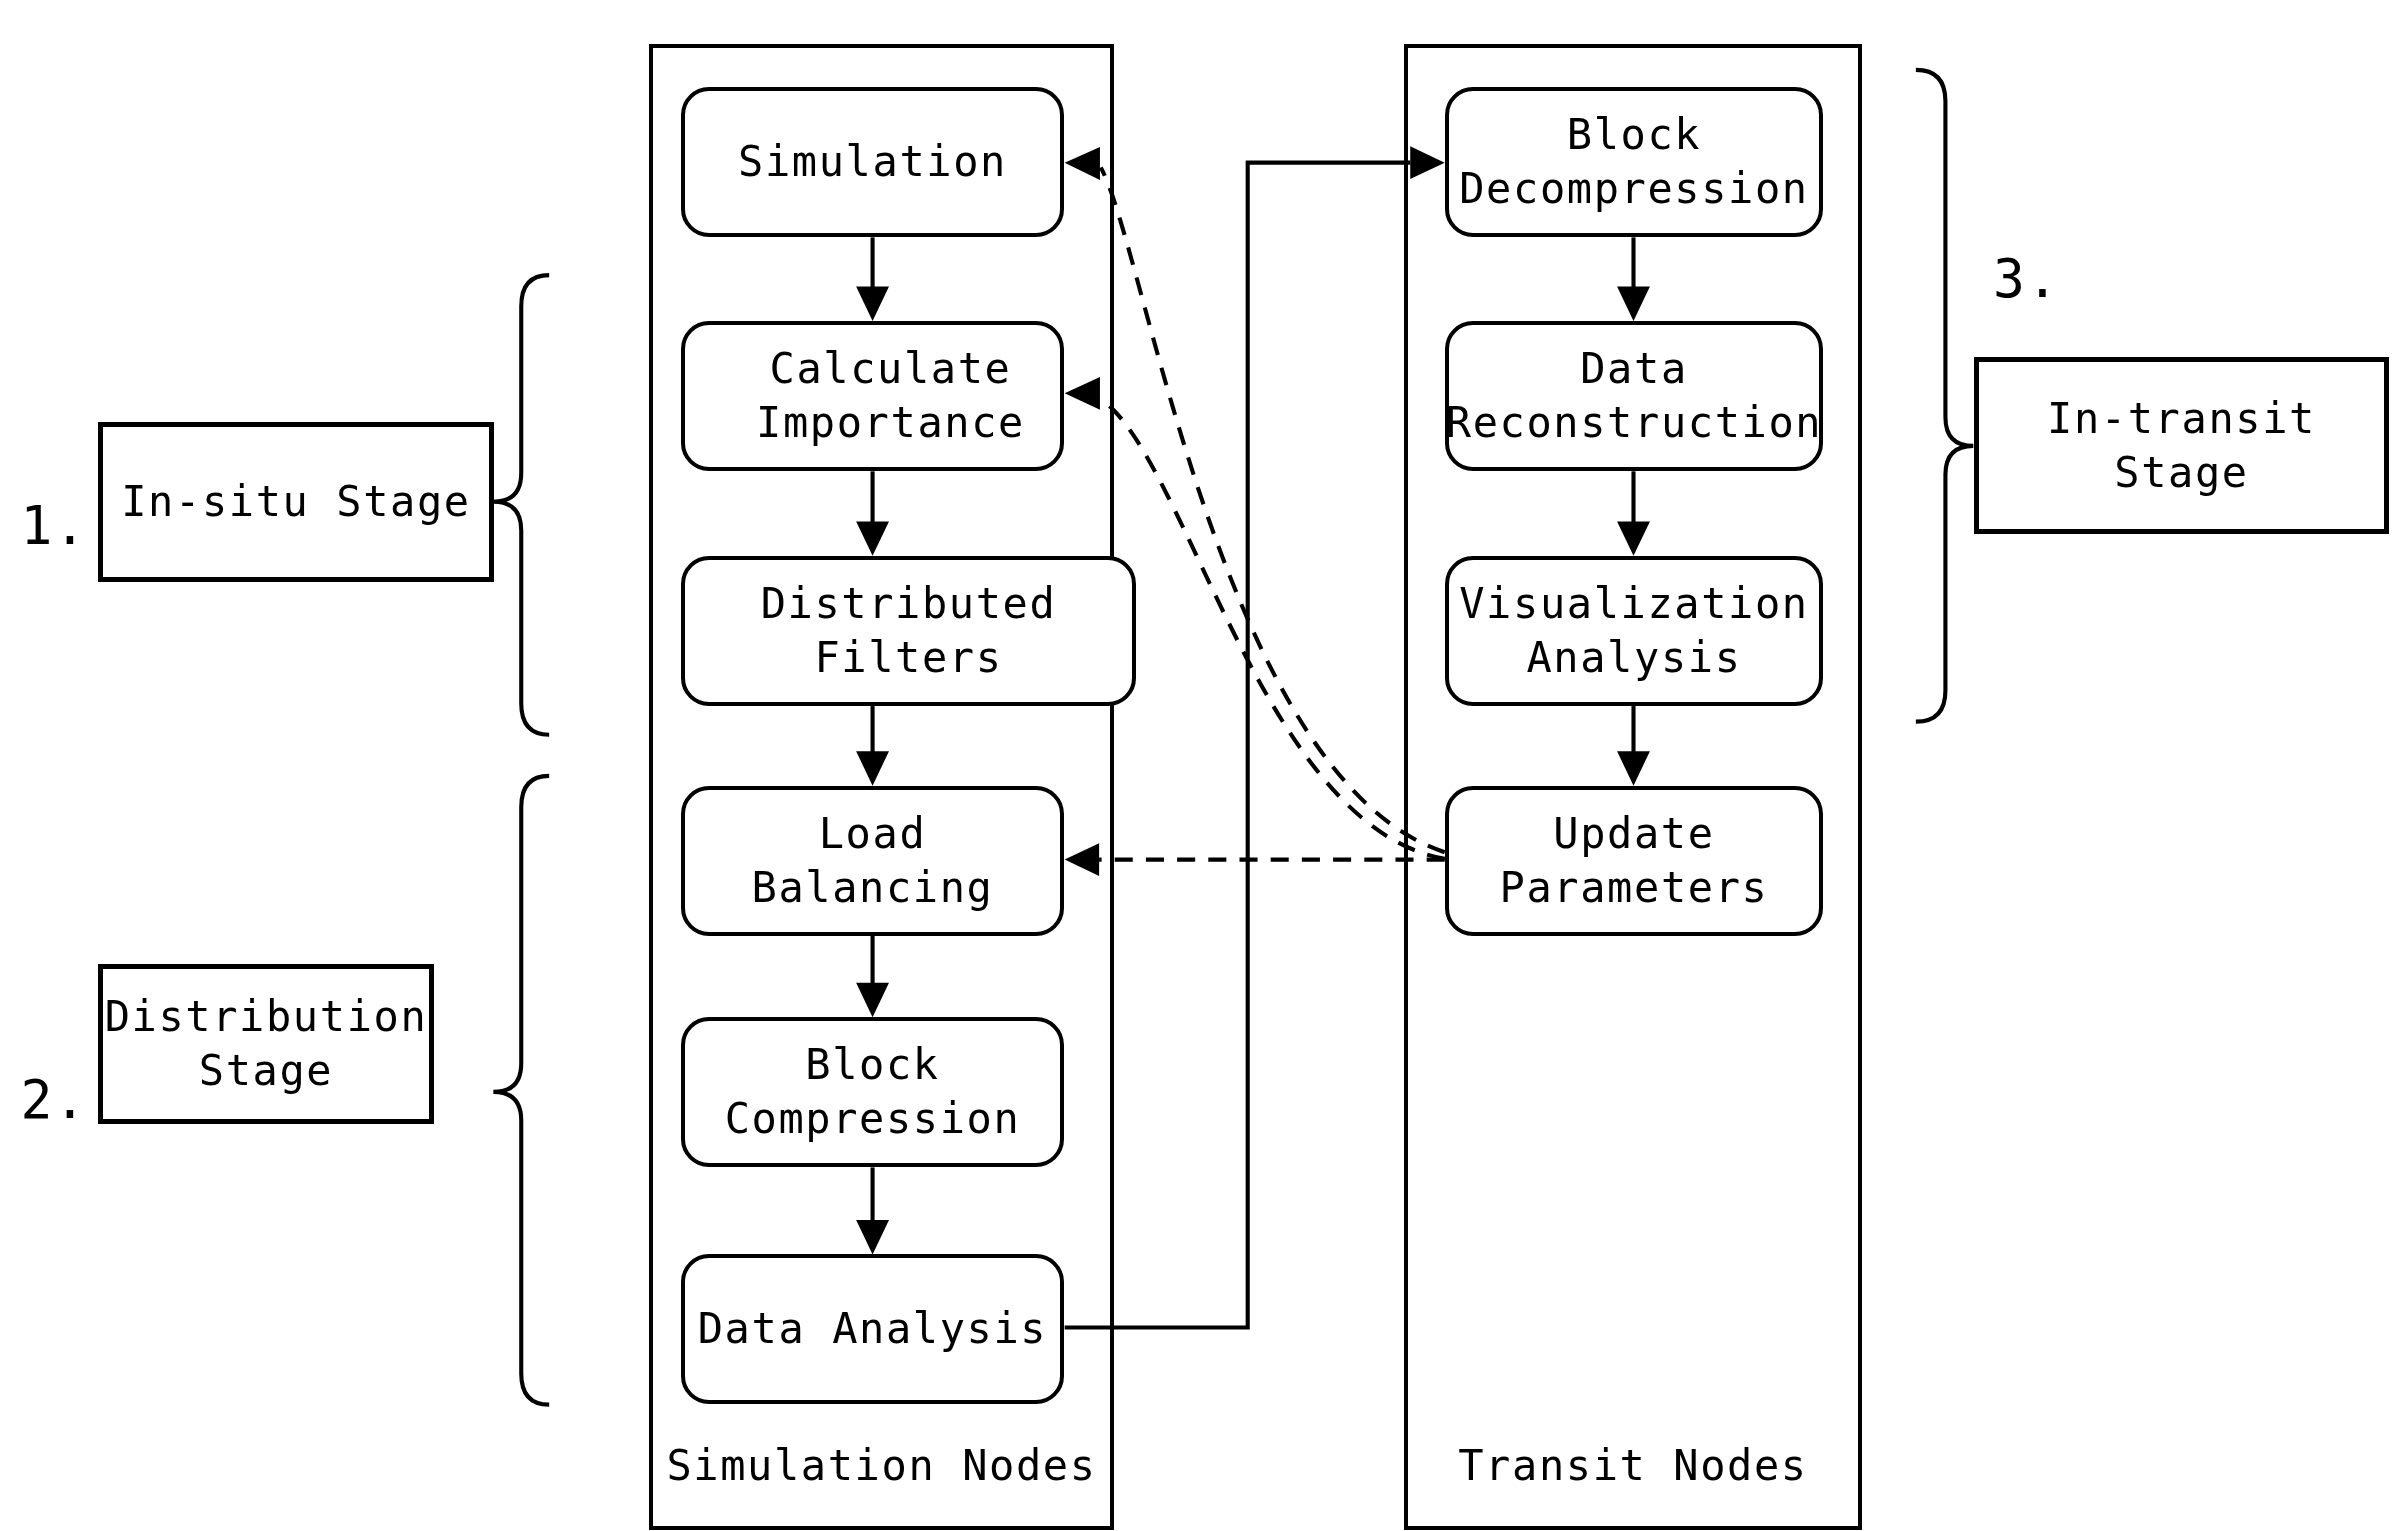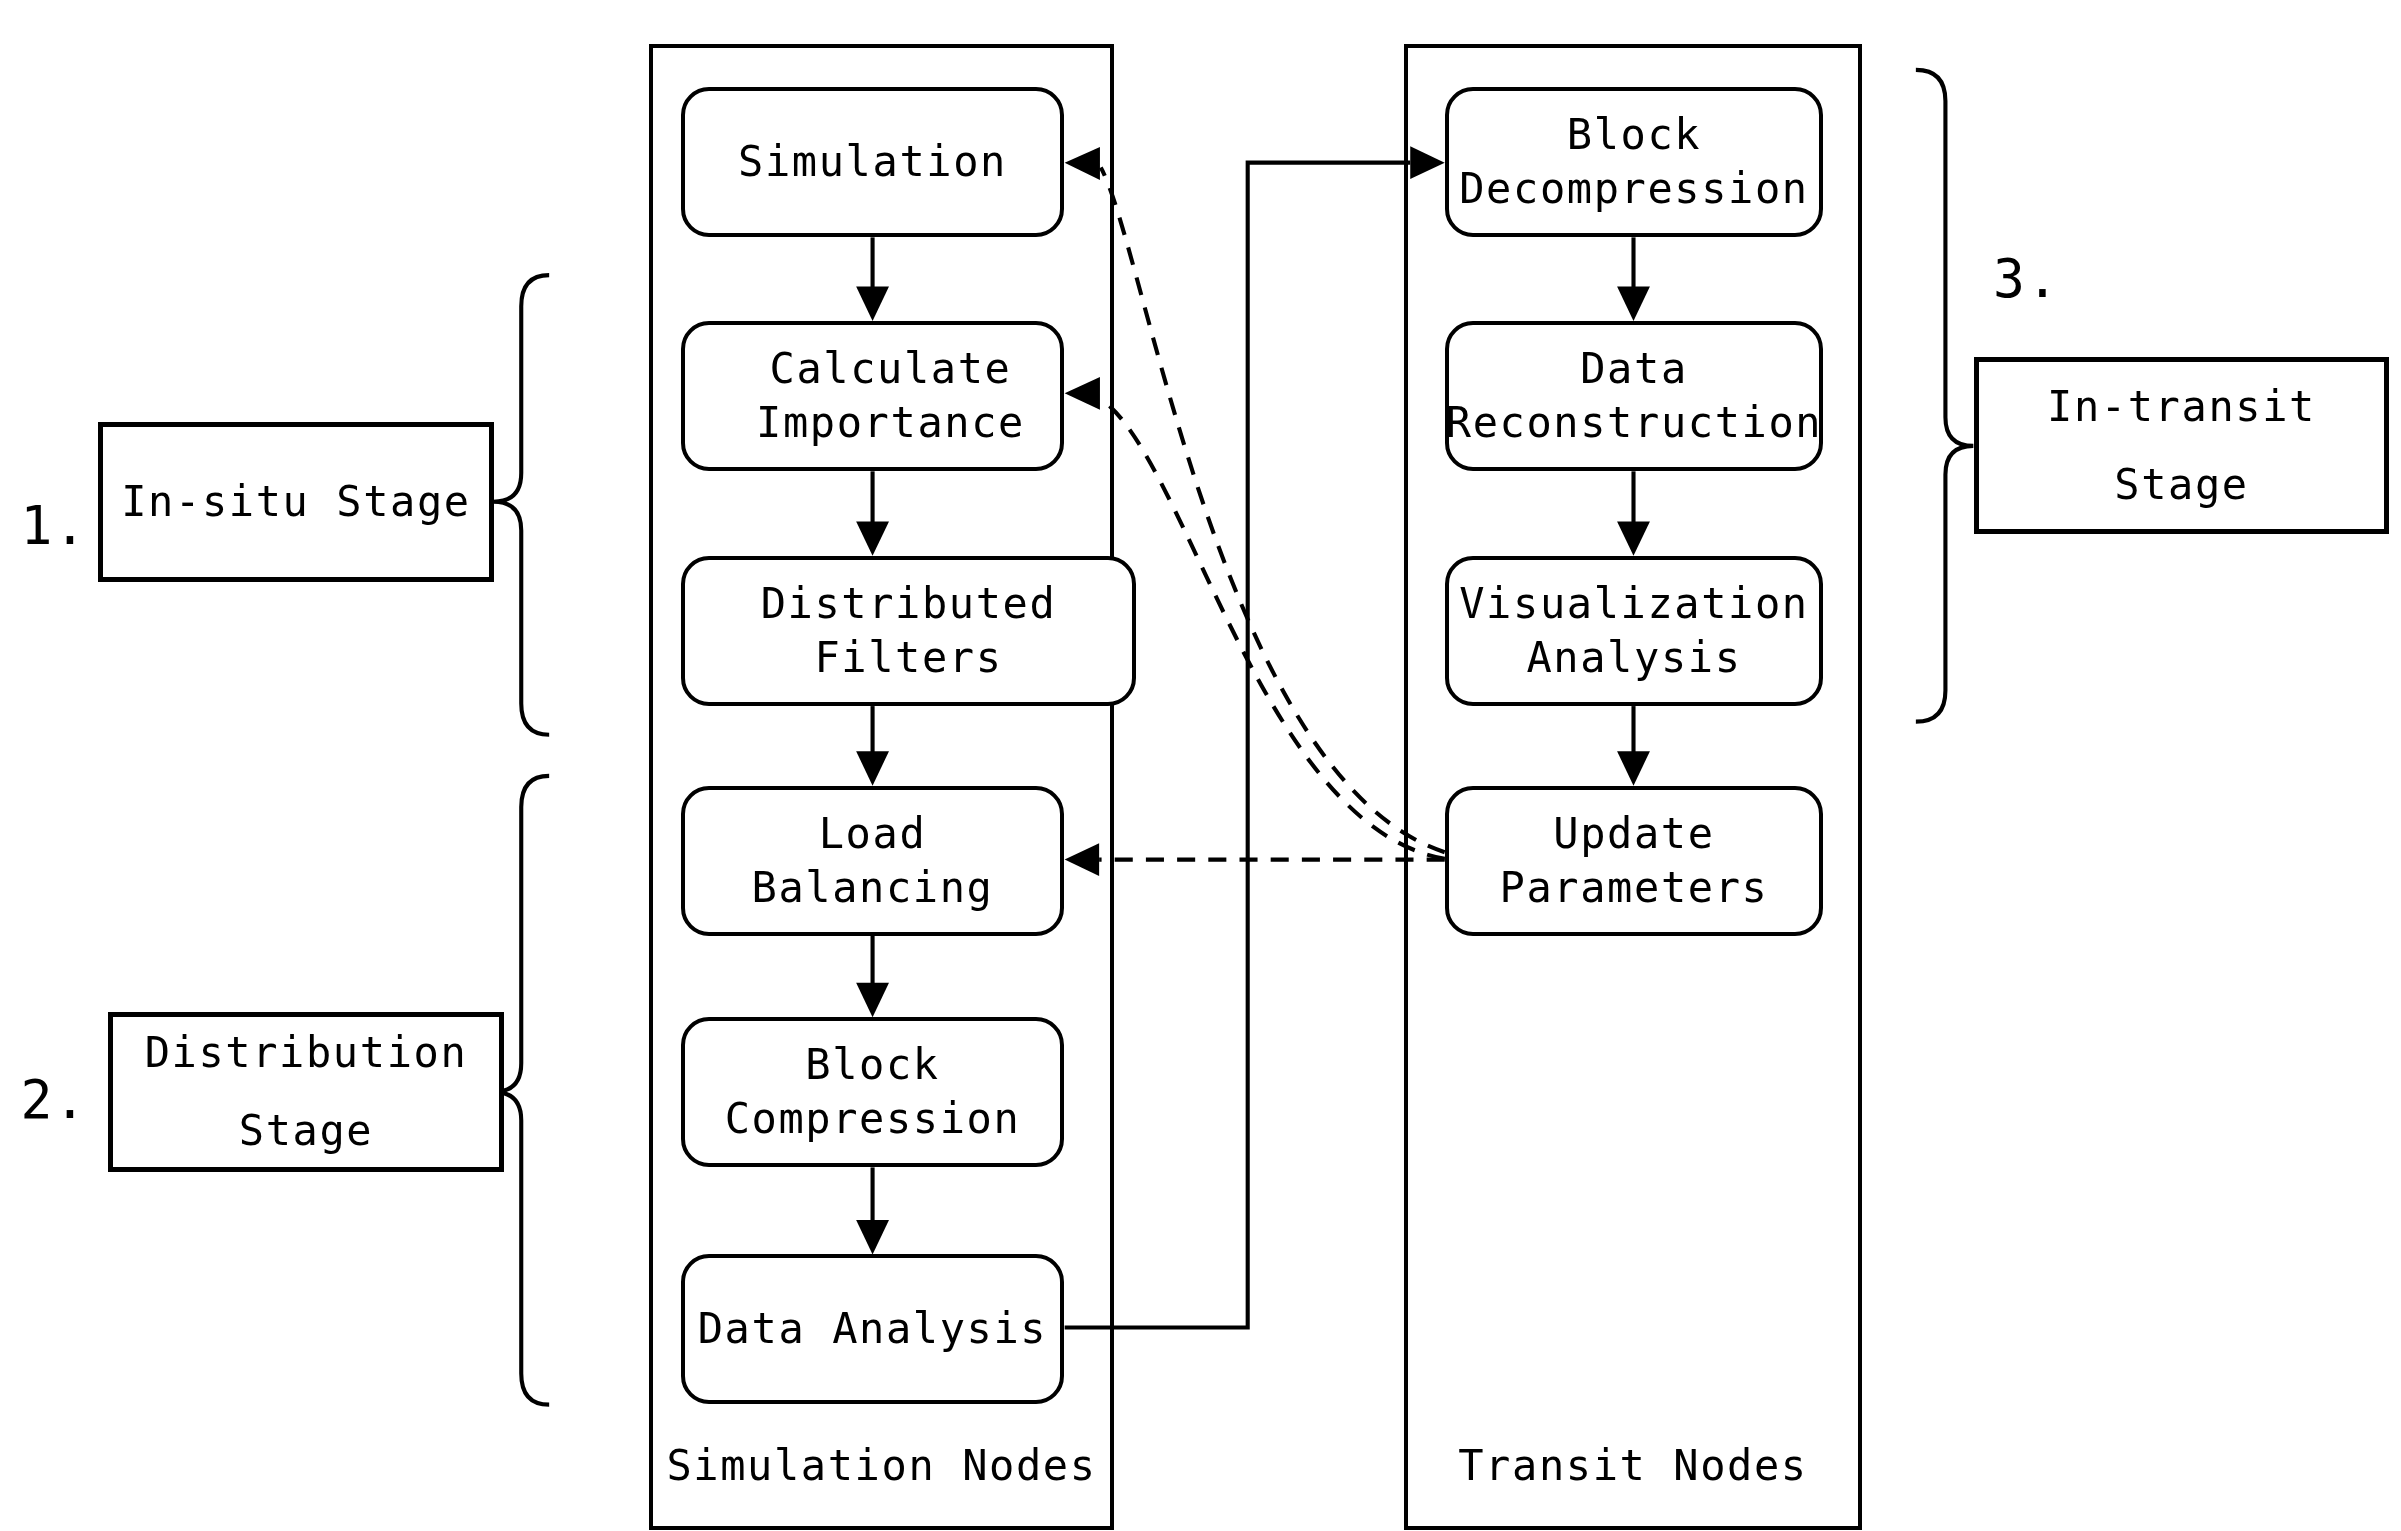--- a/index.html
+++ b/index.html
@@ -38,21 +38,21 @@
   .stagebox {
     position: absolute;
     border: 5.7px solid #000000;
     background: #ffffff;
     box-sizing: border-box;
     display: flex;
     align-items: center;
     justify-content: center;
     text-align: center;
     font-size: 42px;
-    line-height: 78px;
+    line-height: 54px;
     letter-spacing: 1.6px;
   }
   .stagenum {
     position: absolute;
     font-size: 53px;
     line-height: 66px;
     letter-spacing: 1.6px;
     display: flex;
     align-items: center;
   }
@@ -199,21 +199,21 @@
 <div class="stagenum" style="left:20.5px; top:493px; height:66px;">
   <span>1.</span>
 </div>
 <div class="stagebox" style="left:98px; top:422px; width:396px; height:160px;">
   <span>In-situ Stage</span>
 </div>
 
 <div class="stagenum" style="left:20.5px; top:1067px; height:66px;">
   <span>2.</span>
 </div>
-<div class="stagebox" style="left:98px; top:1012px; width:396px; height:160px;margin-left:10px;">
+<div class="stagebox" style="left:98px; top:964px; width:336px; height:160px;">
   <span>Distribution Stage</span>
 </div>
 
 <div class="stagenum" style="left:1993px; top:246px; height:66px;">
   <span>3.</span>
 </div>
 <div class="stagebox" style="left:1974px; top:357px; width:415px; height:177px;">
   <span style="max-width:345px;">In-transit Stage</span>
 </div>
 

